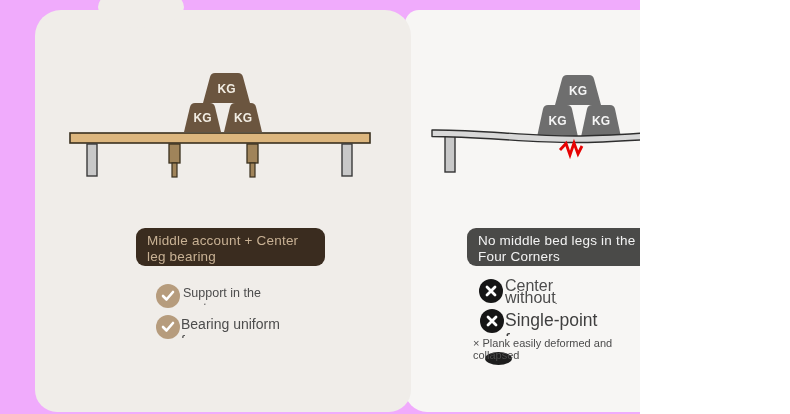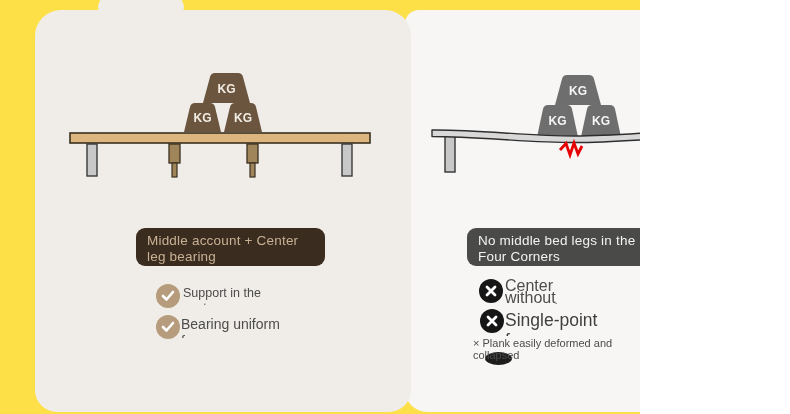--- a/index.html
+++ b/index.html
@@ -1,18 +1,18 @@
 <!DOCTYPE html>
 <html><head>
 <meta charset="utf-8">
 <style>
   html,body{margin:0;padding:0;background:#ffffff;}
   #stage{
     position:relative;width:640px;height:414px;overflow:hidden;
-    font-family:"Liberation Sans", sans-serif;background:#fde047;
+    font-family:"Liberation Sans", sans-serif;background:#f0abfc;
   }
   .card{position:absolute;top:10px;height:402px;}
   #card-left{
     left:35px;width:376px;background:#f0ede9;z-index:2;
     border-radius:26px 26px 22px 22px;
   }
   #card-right{
     left:405px;width:340px;background:#f7f6f4;z-index:1;
     border-radius:14px 26px 22px 22px;
   }

